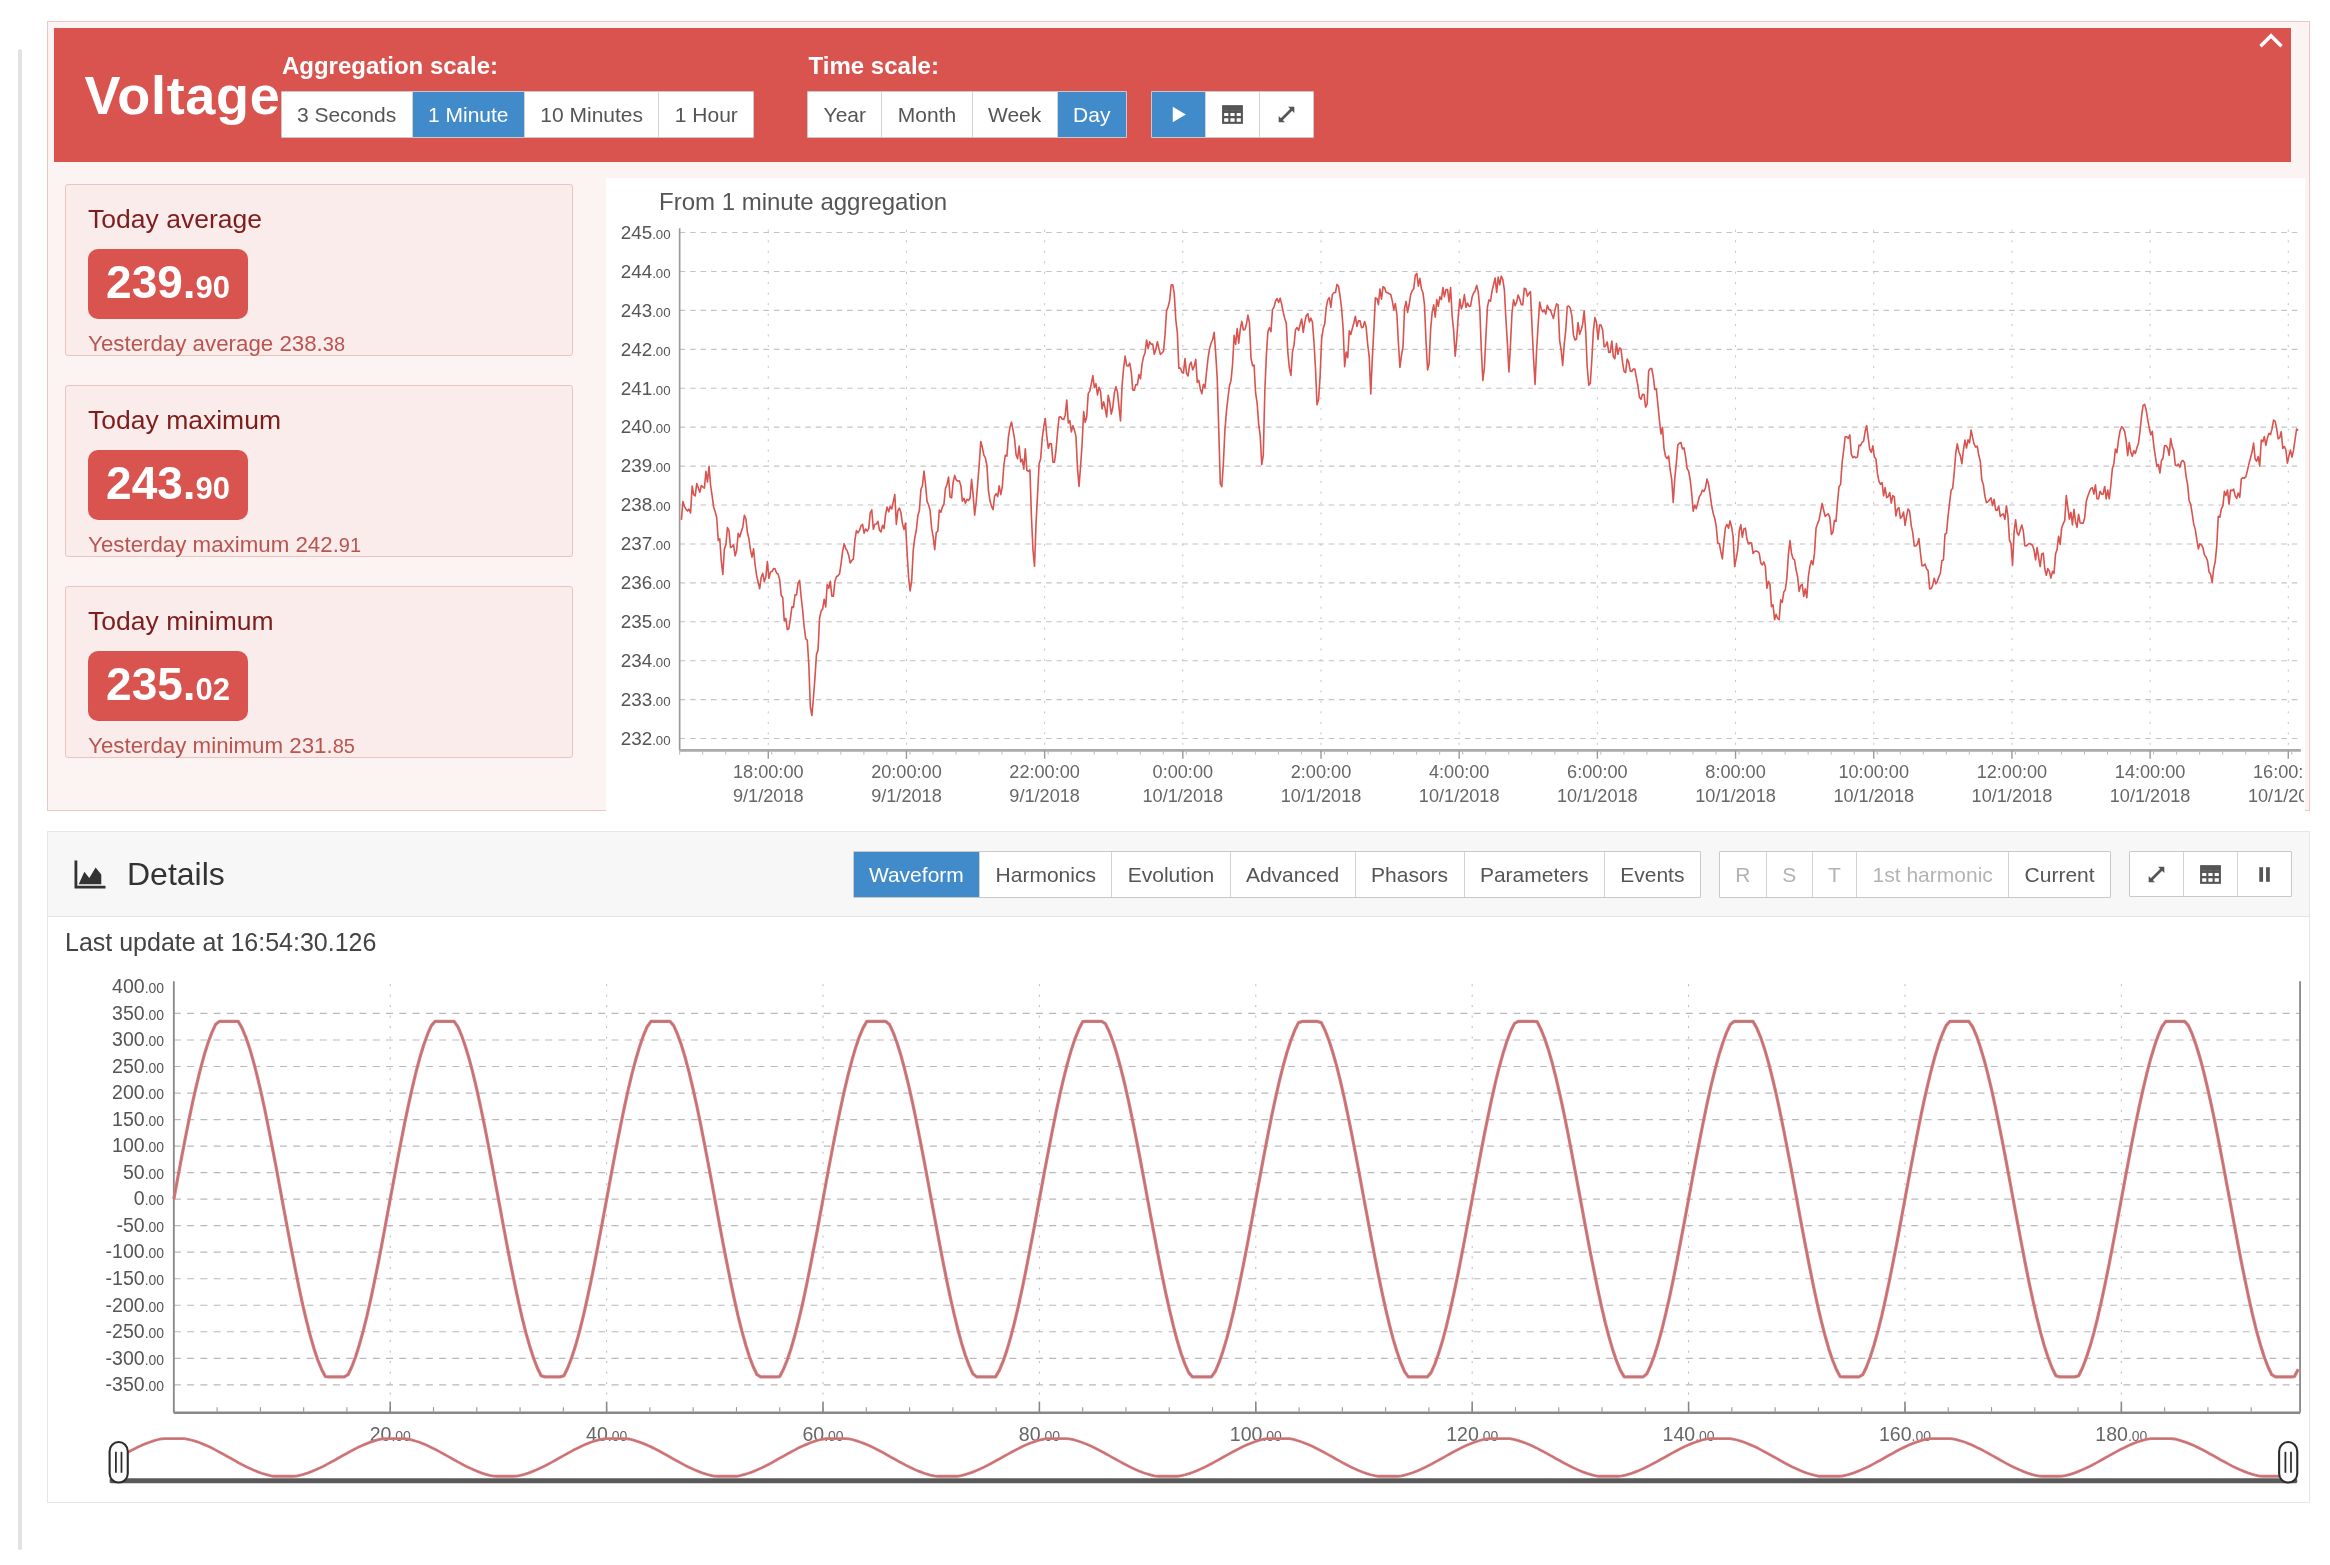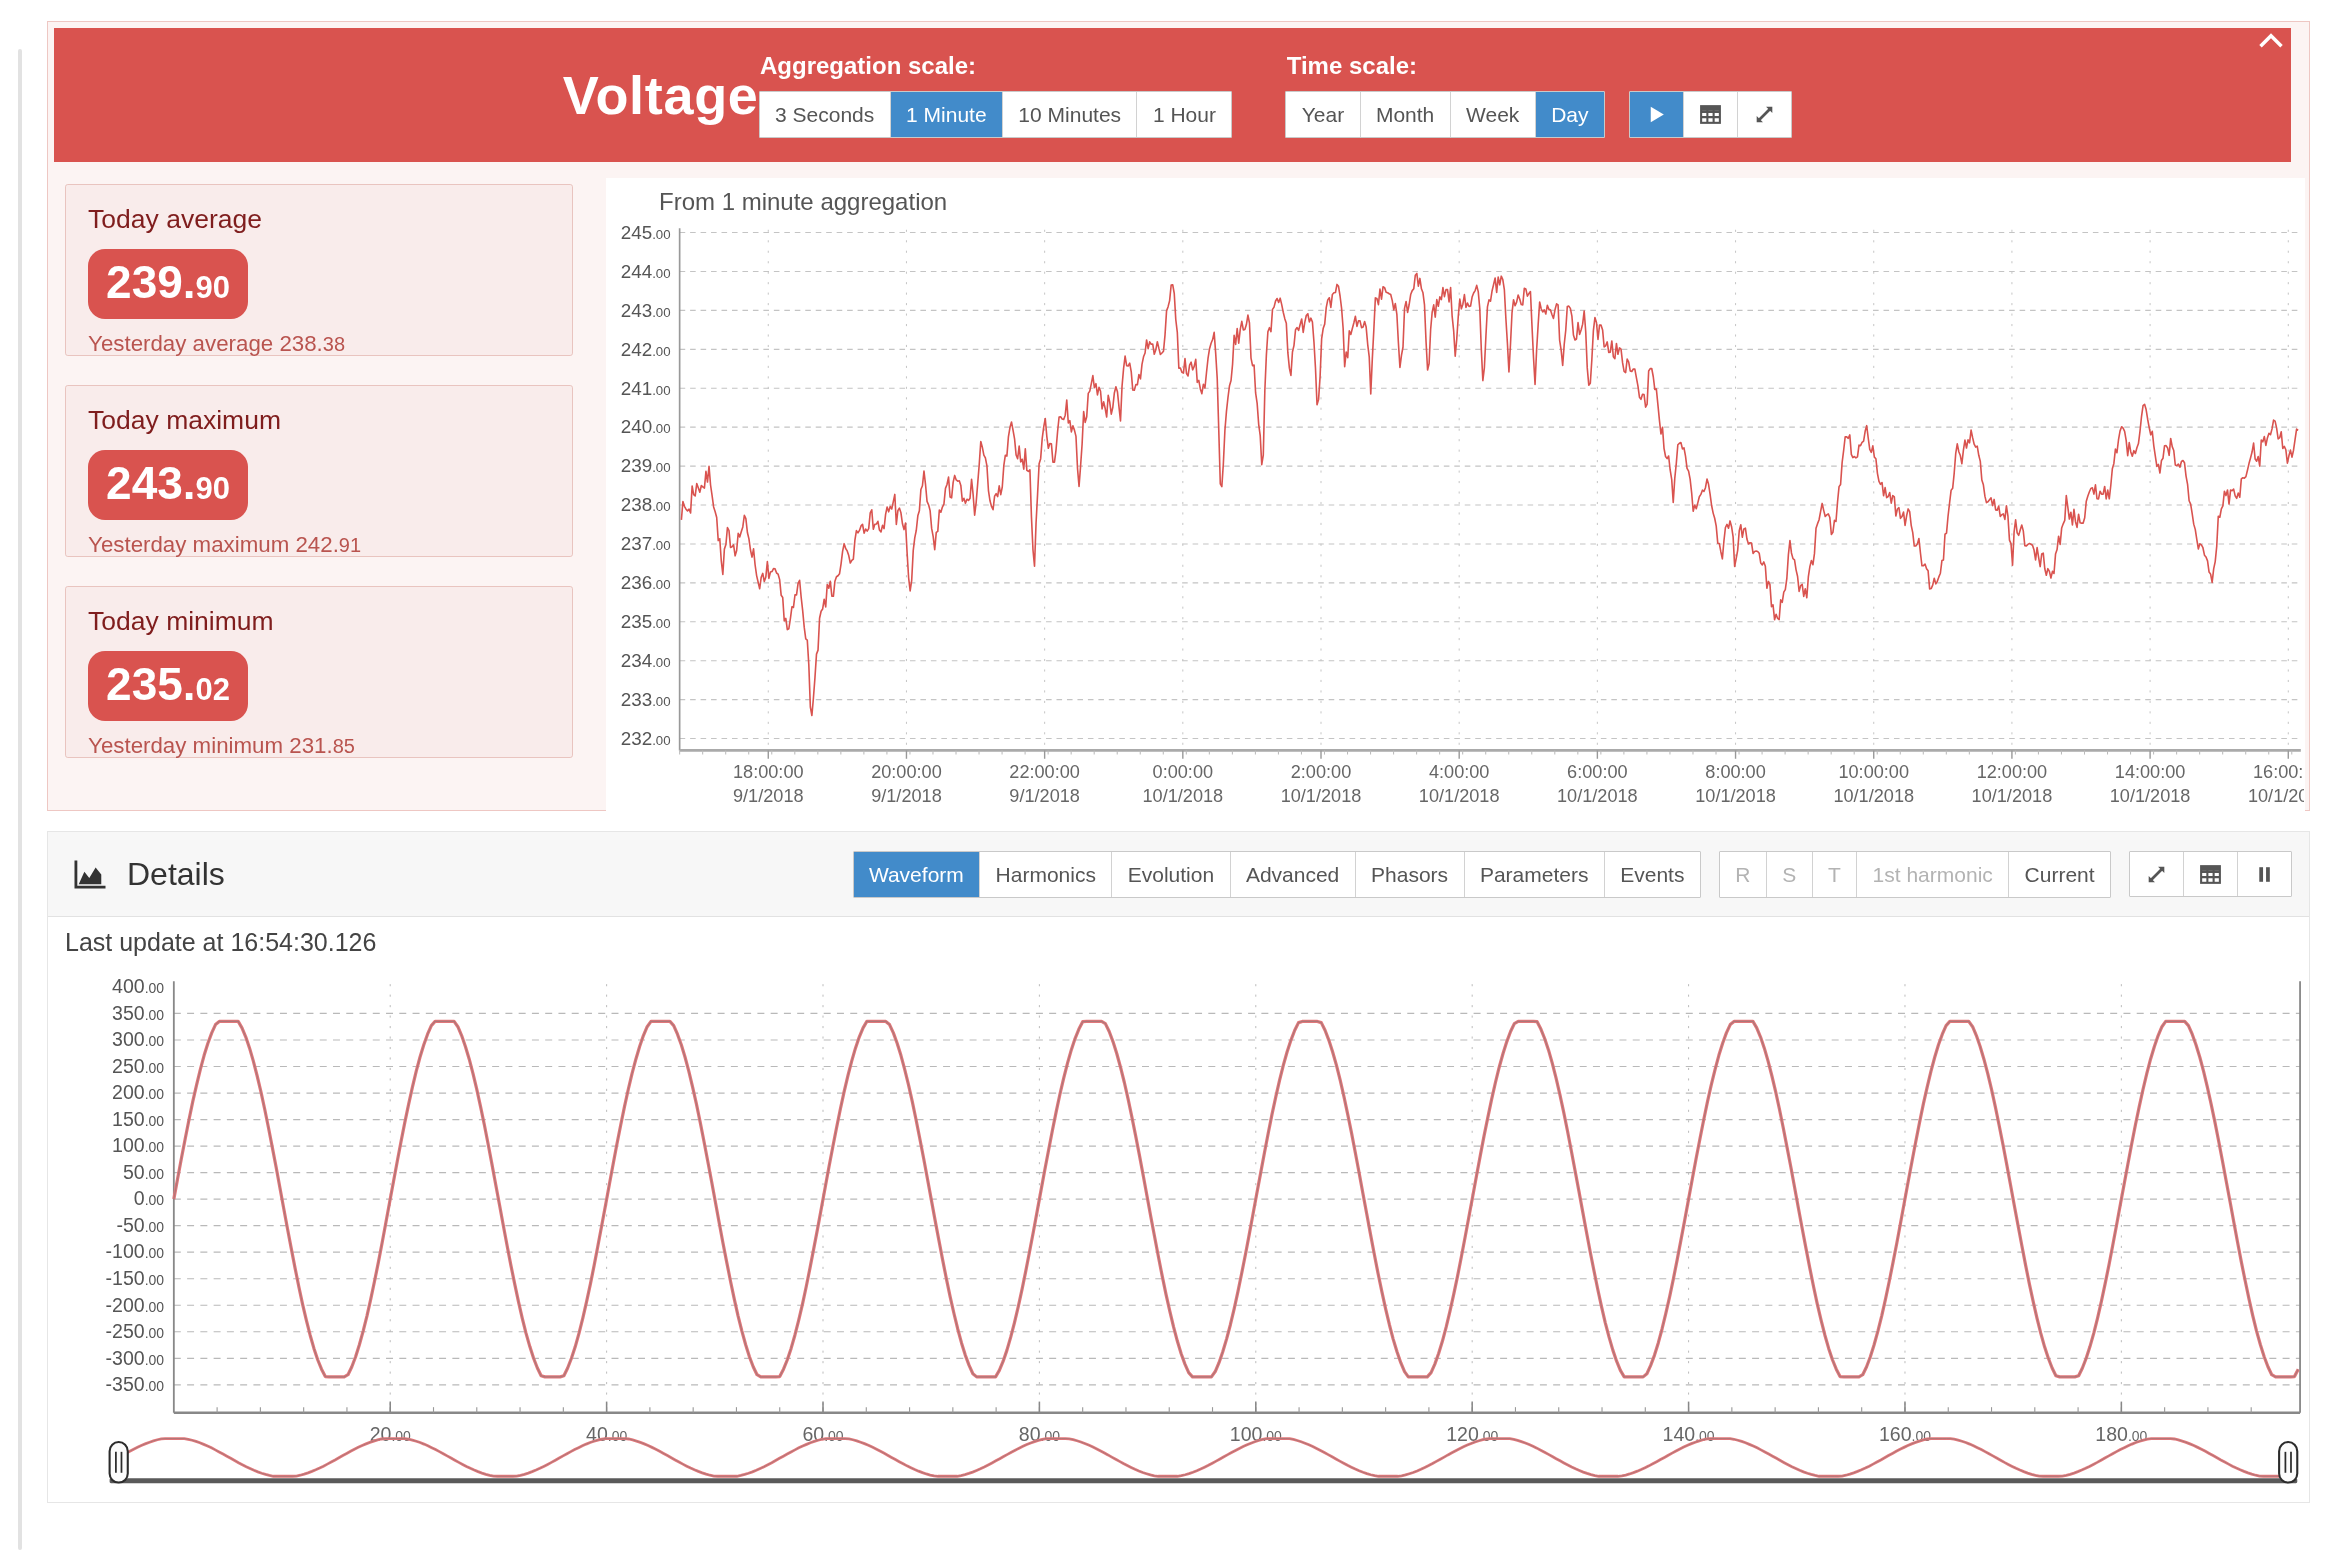--- a/index.html
+++ b/index.html
@@ -6,21 +6,21 @@
   html,body { margin:0; padding:0; }
   body { font-family:"Liberation Sans", sans-serif; background:#fff; }
   .page { position:relative; width:2330px; height:1566px; background:#fff; overflow:hidden; }
 
   .scroll-strip { position:absolute; left:17.5px; top:49px; width:4.9px; height:1501px; background:#e2e2e2; border-radius:2.8px; }
 
   
   .top-panel { position:absolute; left:47px; top:21px; width:2263px; height:790px;
                background:#fcf4f3; border:1.4px solid #eec7c3; }
   .red-header { position:absolute; left:5.6px; right:18px; top:5.6px; height:134px;
-                background:#d9534f; display:flex; justify-content:center;
+                background:#d9534f; display:flex; justify-content:flex-start;
                 align-items:center; padding:0 21px 0 31px; }
   .red-header h1 { margin:0; color:#fff; font-size:54px; font-weight:600; letter-spacing:0.7px; }
   .collapse-caret { position:absolute; top:2.8px; right:5.6px; width:28px; height:21px; }
 
   .hc { display:flex; align-items:flex-end; gap:24px; }
   .hc-col { display:flex; flex-direction:column; }
   .hc-col.time-col { margin-left:29px; }
   .hc-label { color:#fff; font-weight:700; font-size:24px; margin:0 0 11.2px 1.4px; }
 
   .btn-group { display:inline-flex; border:0.7px solid #c9c9c9; border-radius:1px;
@@ -32,21 +32,21 @@
   .btn.active { background:#428bca; color:#fff; }
   .btn.dim { color:#b3b3b3; }
   .btn.icon { padding:9.8px 14px; }
   .btn.icon svg { width:25px; height:25px; display:block; }
 
   
   .stats-col { position:absolute; left:8.4px; top:152px; width:525px; }
   .stat-card { margin:9.8px 8.4px 29px 8.4px; background:#f9eceb; border:0.7px solid #e9c4bf;
                border-radius:2.8px; padding:19.5px 22.3px; height:172px; }
   .stat-title { color:#7f1d1d; font-size:26.5px; }
-  .stat-badge { display:inline-block; background:#d9534f; border-radius:17px; color:#fff;
+  .stat-badge { display:inline-block; background:#d9534f; border-radius:10px; color:#fff;
                 padding:5.6px 18px 9.8px 18px; font-weight:700; font-size:46px; margin-top:14px; }
   .stat-badge .d { font-size:31px; }
   .stat-yesterday { color:#b9544f; font-size:22.3px; margin-top:12.6px; }
   .stat-yesterday .d { font-size:20px; }
 
   
   .chart-wrap { position:absolute; left:558px; top:156px; width:1699px; height:638px; background:#fff; }
   .chart-title { position:absolute; left:53px; top:9.8px; font-size:24px; color:#555; }
   #main-chart { position:absolute; left:0; top:42px; }
 

